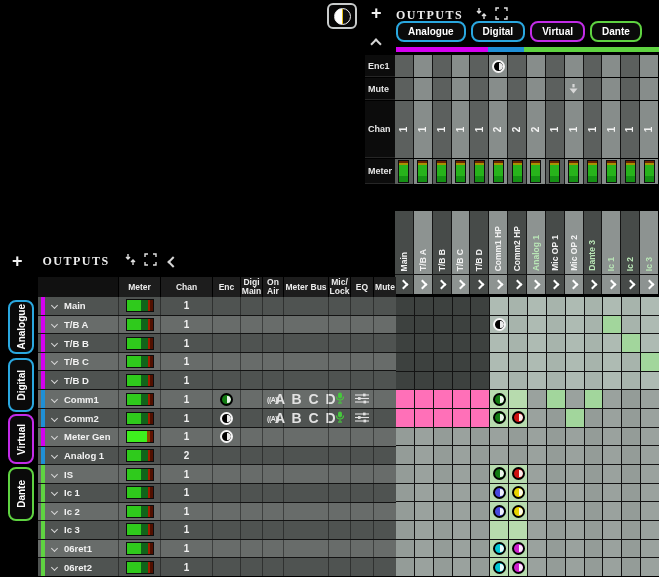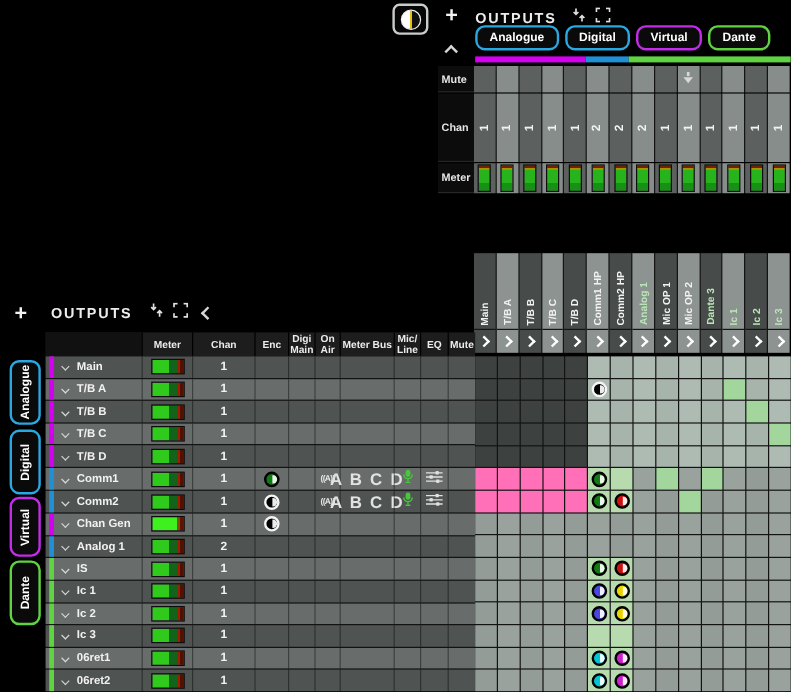--- a/index.html
+++ b/index.html
@@ -9,21 +9,21 @@
 
   
   .chev{display:inline-block;width:6px;height:6px;border-right:2px solid #d6d6d6;border-bottom:2px solid #d6d6d6;}
   .chev.down{transform:rotate(45deg);}
   .chev.up{transform:rotate(-135deg);}
   .chev.left{transform:rotate(135deg);}
   .chev.right{transform:rotate(-45deg);width:5px;height:5px;border-width:2px;border-color:#fff;}
   .chev.sm{width:4px;height:4px;border-width:1.5px;}
 
   
-  .panel-title{color:#ececec;font-size:12px;font-weight:bold;letter-spacing:1.5px;}
+  .panel-title{color:#ececec;font-size:12px;font-weight:bold;letter-spacing:1.5px;font-family:Liberation Serif, serif;}
   .plus{color:#f2f2f2;font-size:18px;font-weight:bold;line-height:14px;cursor:default;}
   .hicon{display:inline-block;}
 
   
   .tab{background:#0a0a0a;border:2px solid #888;border-radius:8px;color:#fff;
        font-size:10px;font-weight:bold;padding:3px 10px;white-space:nowrap;}
   .vtab{position:absolute;left:8px;width:22px;background:#0a0a0a;border:2px solid #888;border-radius:8px;
         color:#fff;font-size:10px;font-weight:bold;display:flex;align-items:center;justify-content:center;}
   .vtab span{writing-mode:vertical-rl;transform:rotate(180deg);}
 
@@ -133,20 +133,41 @@
     <div class="tab" style="border-color: rgb(195, 44, 232);">Virtual</div>
     <div class="tab" style="border-color: rgb(95, 211, 65);">Dante</div>
   </div>
 <div id="outputs-strip" class="abs" style="left:396px;top:47px;width:263px;height:5px;display:flex;">
     <div style="height: 100%; background: rgb(212, 0, 240); width: 35%;"></div>
     <div style="height: 100%; background: rgb(31, 143, 214); width: 13.5%;"></div>
     <div style="height: 100%; background: rgb(95, 211, 65); width: 51.5%;"></div>
   </div>
 
 <div id="outputs-body" class="abs">
+    <div class="out-row" style="height: 22px;">
+      <div class="rlabel">Enc1</div>
+      <div class="rgrid">
+        <div class="tcell even"></div>
+        <div class="tcell odd"></div>
+        <div class="tcell even"></div>
+        <div class="tcell odd"></div>
+        <div class="tcell even"></div>
+        <div class="tcell odd">
+          <div class="knob k-bw"></div>
+        </div>
+        <div class="tcell even"></div>
+        <div class="tcell odd"></div>
+        <div class="tcell even"></div>
+        <div class="tcell odd"></div>
+        <div class="tcell even"></div>
+        <div class="tcell odd"></div>
+        <div class="tcell even"></div>
+        <div class="tcell odd"></div>
+      </div>
+    </div>
     <div class="out-row" style="height: 22px;">
       <div class="rlabel">Mute</div>
       <div class="rgrid">
         <div class="tcell even"></div>
         <div class="tcell odd"></div>
         <div class="tcell even"></div>
         <div class="tcell odd"></div>
         <div class="tcell even"></div>
         <div class="tcell odd"></div>
         <div class="tcell even"></div>
@@ -400,21 +421,21 @@
     <div class="hcell"></div>
     <div class="hcell">Meter</div>
     <div class="hcell">Chan</div>
     <div class="hcell">Enc</div>
     <div class="hcell">Digi
 Main</div>
     <div class="hcell">On
 Air</div>
     <div class="hcell">Meter Bus</div>
     <div class="hcell">Mic/
-Line</div>
+Lock</div>
     <div class="hcell">EQ</div>
     <div class="hcell">Mute</div>
   </div>
 <div id="inputs-tabs">
     <div class="vtab" style="top: 300px; height: 50px; border-color: rgb(42, 168, 224);">
       <span>Analogue</span>
     </div>
     <div class="vtab" style="top: 358px; height: 50px; border-color: rgb(42, 168, 224);">
       <span>Digital</span>
     </div>
@@ -615,21 +636,21 @@
               <rect x="8.5" y="7.6" width="2.6" height="2.8"></rect>
             </g>
           </svg></span>
       </div>
       <div class="cell"></div>
     </div>
     <div class="inrow odd">
       <div class="cell">
         <div class="strip" style="background: rgb(212, 0, 240);"></div>
         <span class="chev down sm" style="margin-left: 7px;"></span>
-        <span class="inlabel">Chan Gen</span>
+        <span class="inlabel">Meter Gen</span>
       </div>
       <div class="cell">
         <div class="hmeter hot"></div>
       </div>
       <div class="cell">
         <span class="chanv">1</span>
       </div>
       <div class="cell">
         <div class="knob k-bw"></div>
       </div>

